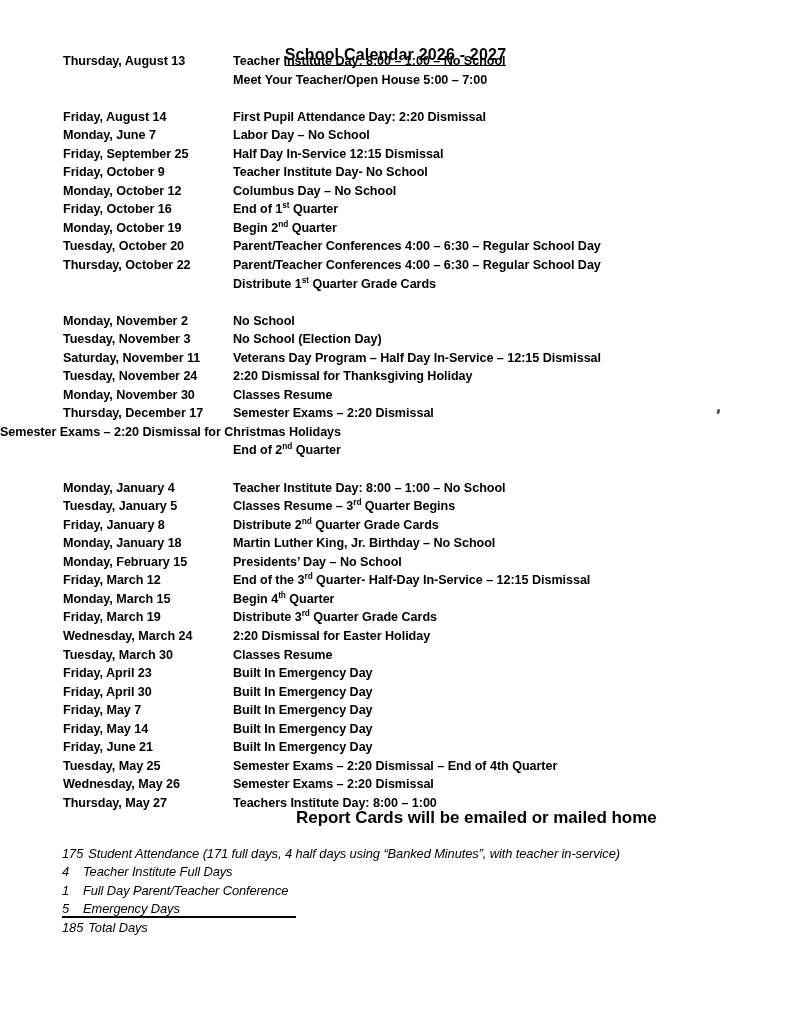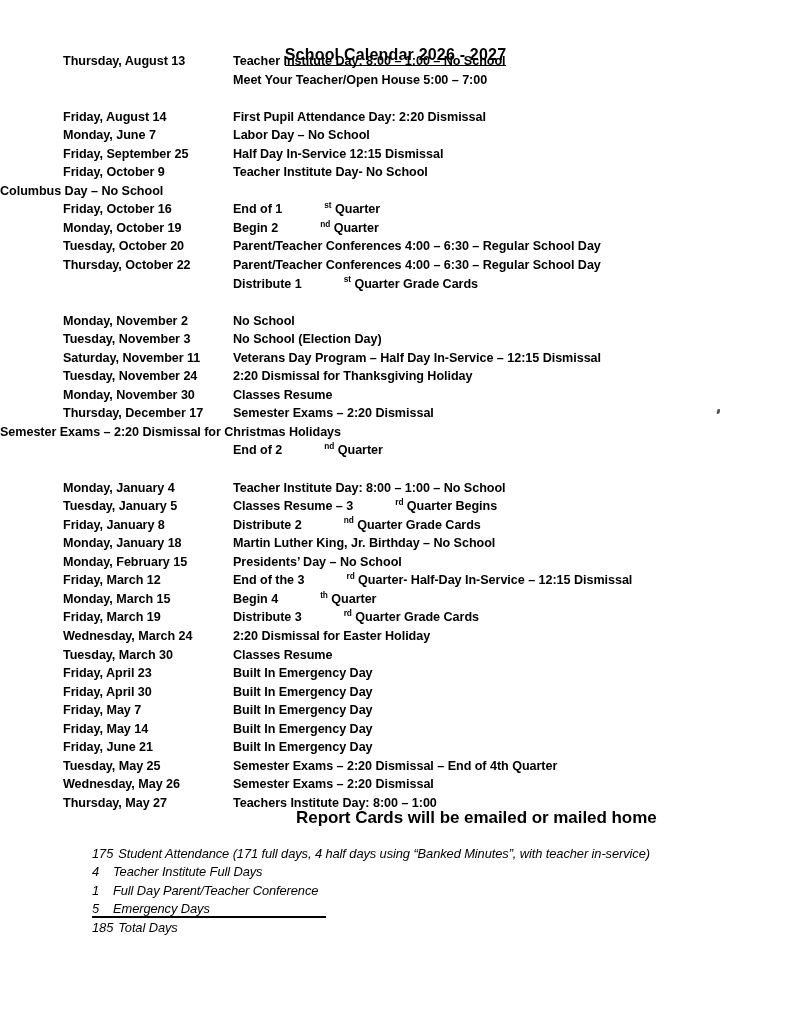--- a/index.html
+++ b/index.html
@@ -68,21 +68,20 @@
     white-space: nowrap;
   }
   .col-event {
     flex: 1;
     white-space: nowrap;
   }
   sup {
     font-size: 0.66em;
     vertical-align: super;
     line-height: 0;
-    margin-left: 42px;
   }
 
   
   .report-note {
     position: absolute;
     top: 808px;
     left: 296px;
     font-size: 17px;
     font-weight: bold;
     letter-spacing: -0.05px;
@@ -98,21 +97,20 @@
     font-style: italic;
     font-size: 12.9px;
     letter-spacing: -0.1px;
   }
   .sum-row {
     display: flex;
     align-items: baseline;
     height: 18.4px;
     line-height: 18.4px;
     white-space: nowrap;
-    margin-left: 30px;
   }
   .sum-row.wide .sum-count { width: auto; padding-right: 5px; }
   .sum-count {
     display: inline-block;
     width: 21px;
     flex: none;
   }
   .sum-row.underlined {
     position: relative;
   }
@@ -171,20 +169,21 @@
       </div>
       <div class="cal-row">
         <div class="col-date">Friday, September 25</div>
         <div class="col-event">Half Day In-Service 12:15 Dismissal</div>
       </div>
       <div class="cal-row">
         <div class="col-date">Friday, October 9</div>
         <div class="col-event">Teacher Institute Day- No School</div>
       </div>
       <div class="cal-row">
+        <div class="col-date">Monday, October 12</div>
         <div class="col-event">Columbus Day – No School</div>
       </div>
       <div class="cal-row">
         <div class="col-date">Friday, October 16</div>
         <div class="col-event">End of 1<sup>st</sup> Quarter</div>
       </div>
       <div class="cal-row">
         <div class="col-date">Monday, October 19</div>
         <div class="col-event">Begin 2<sup>nd</sup> Quarter</div>
       </div>

